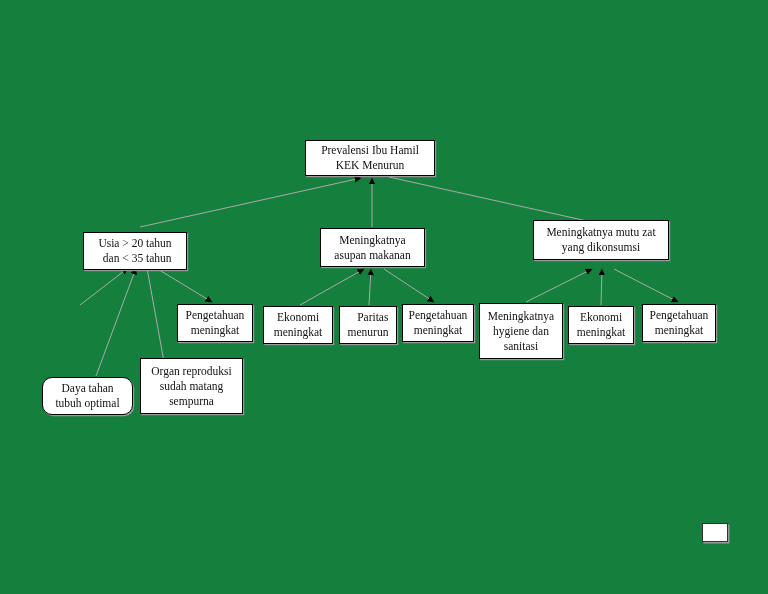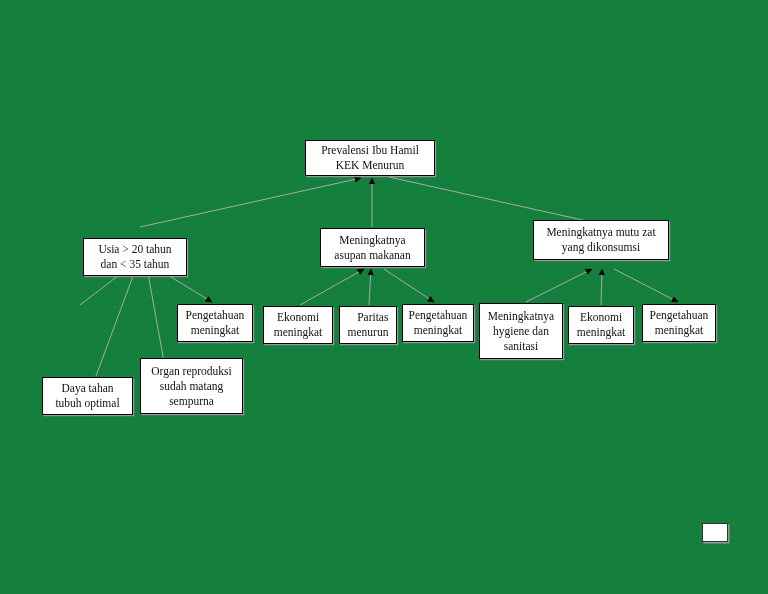--- a/index.html
+++ b/index.html
@@ -32,32 +32,32 @@
     justify-content: center;
     text-align: center;
     font-size: 11.5px;
     line-height: 15px;
     color: #111111;
     white-space: pre-line;
     padding: 1px 2px;
   }
   
   #n-prevalensi   { left:305px; top:140px; width:130px; height:36px; }
-  #n-usia         { left: 83px; top:238px; width:104px; height:38px; }
+  #n-usia         { left: 83px; top:232px; width:104px; height:38px;text-align:right; }
   #n-asupan       { left:320px; top:228px; width:105px; height:39px; }
   #n-mutu         { left:533px; top:220px; width:136px; height:40px; }
   #n-mental       { left: 17px; top:306px; width: 84px; height:38px; }
   #n-pengetahuan1 { left:177px; top:304px; width: 76px; height:38px; }
   #n-ekonomi1     { left:263px; top:306px; width: 70px; height:38px; }
   #n-paritas      { left:339px; top:306px; width: 58px; height:38px;text-align:right; }
   #n-pengetahuan2 { left:402px; top:304px; width: 72px; height:38px; }
   #n-hygiene      { left:479px; top:303px; width: 84px; height:56px; }
   #n-ekonomi2     { left:568px; top:306px; width: 66px; height:38px; }
   #n-pengetahuan3 { left:642px; top:304px; width: 74px; height:38px; }
-  #n-dayatahan    { left: 42px; top:377px; width: 91px; height:38px; }
+  #n-dayatahan    { left: 42px; top:377px; width: 91px; height:38px;border-radius:10px; }
   #n-organ       { left:140px; top:358px; width:103px; height:56px; }
   .empty-box {
     position: absolute;
     left: 702px;
     top: 523px;
     width: 26px;
     height: 19px;
     box-sizing: border-box;
     background: #ffffff;
     border: 1.6px solid #333333;

